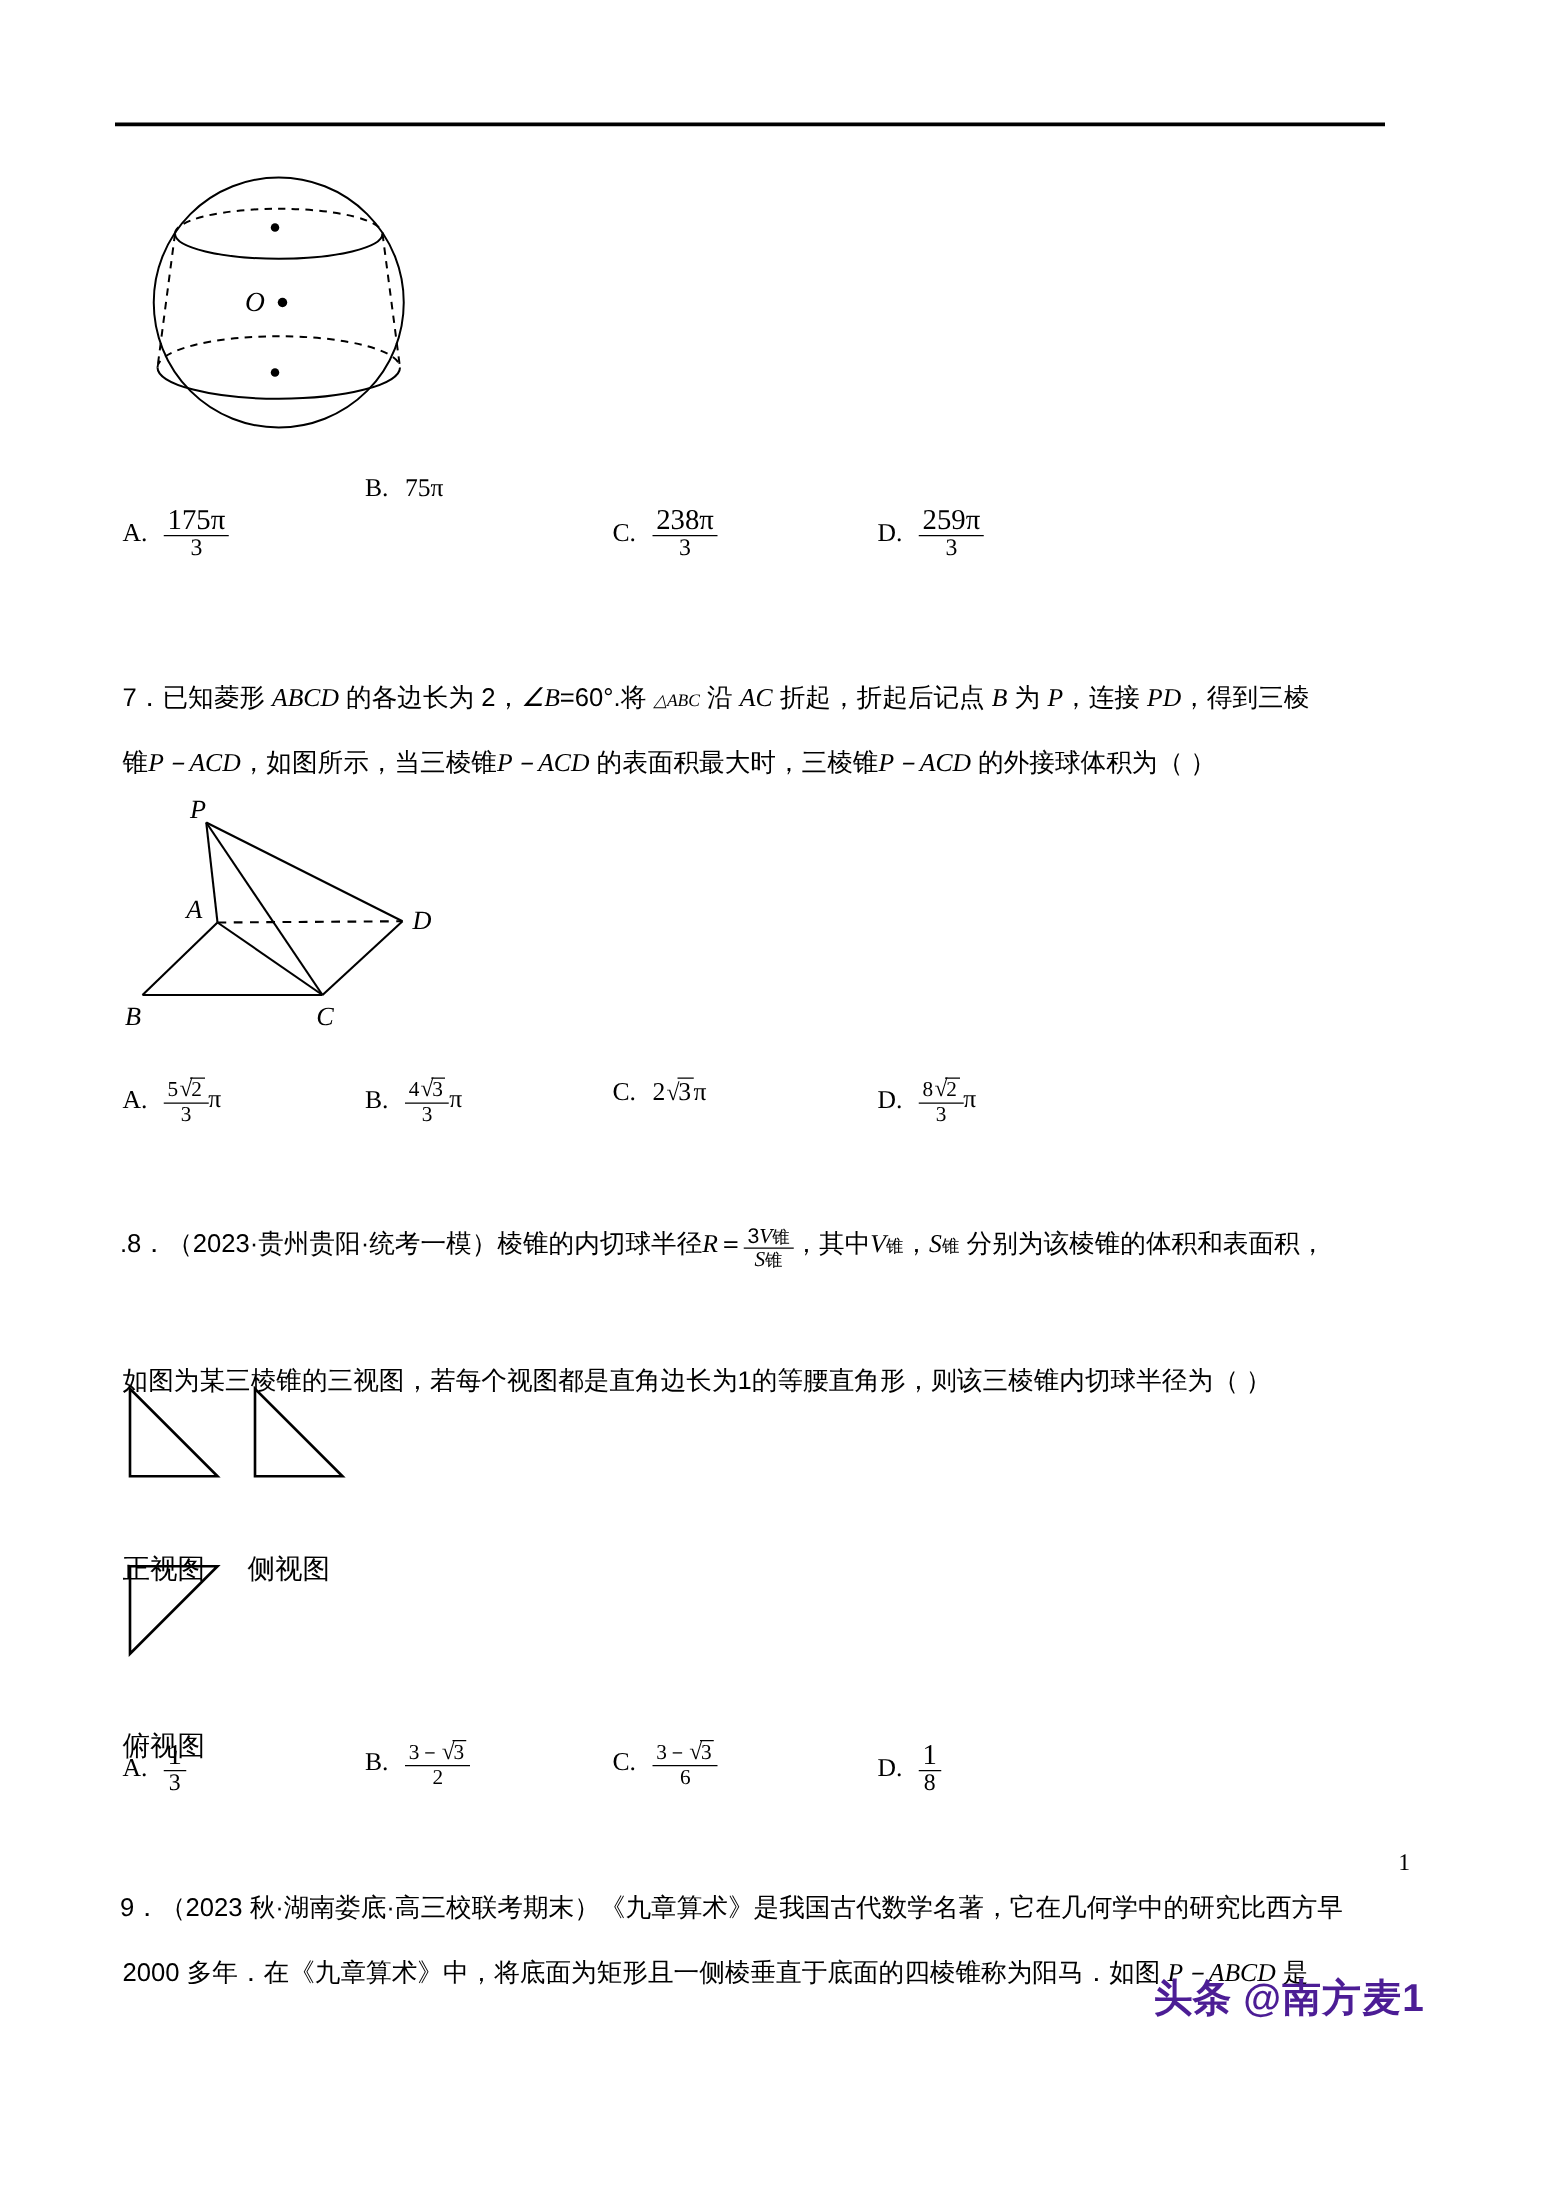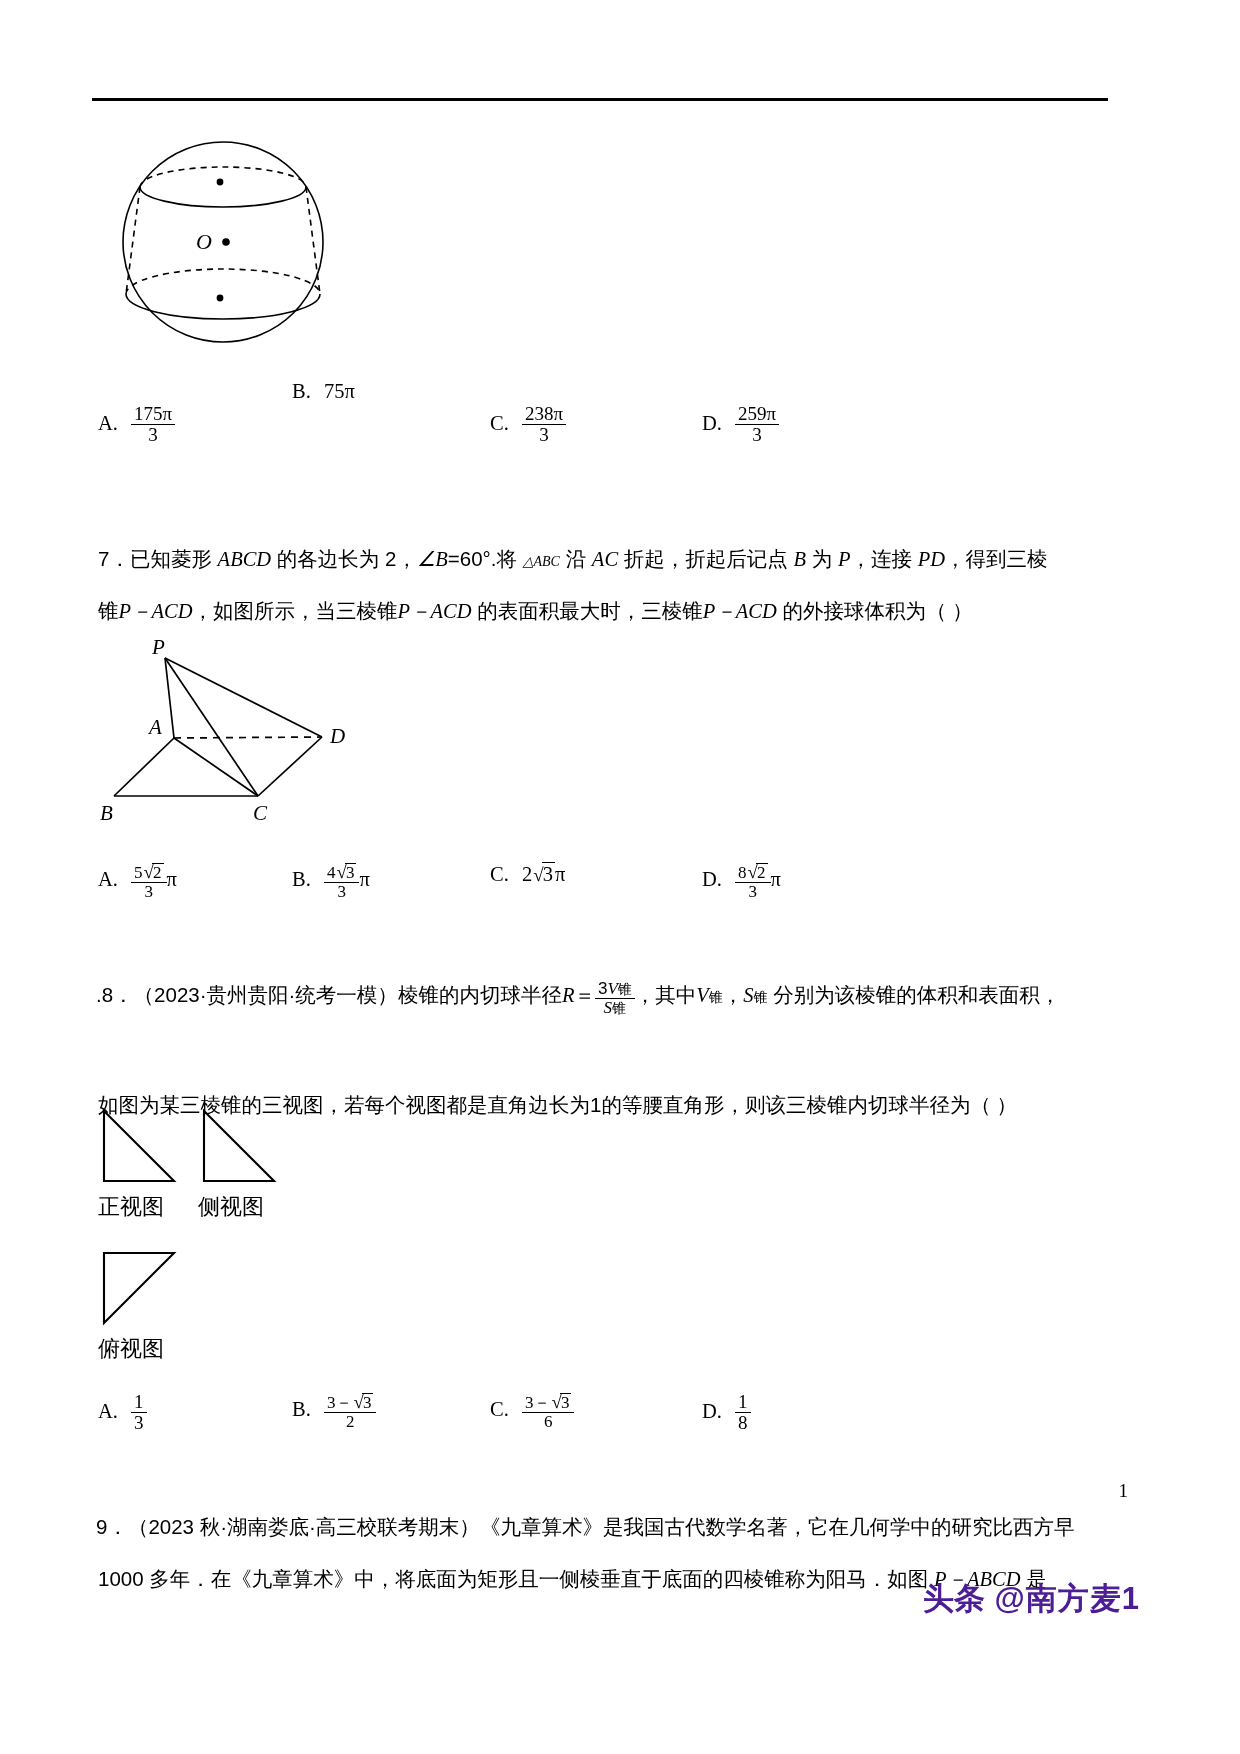--- a/index.html
+++ b/index.html
@@ -14,42 +14,42 @@
   .toprule{position:absolute;left:92px;top:98px;width:1016px;height:3px;background:#000;}
 
   
   .txt{position:absolute;white-space:nowrap;font-size:20.5px;line-height:1.1;}
   .cn{font-family:"Liberation Sans","DejaVu Sans",sans-serif;font-size:20.5px;}
   .it{font-style:italic;font-family:"Liberation Serif",serif;}
   .sm{font-size:14px;text-align:right;}
 
   
   .frac{display:inline-block;vertical-align:-0.55em;text-align:center;line-height:1.05;}
-  .frac .num{display:block;padding:0 3px;font-size:19px;}
+  .frac .num{display:block;padding:0 3px;font-size:23px;}
   .frac .den{display:block;border-top:1.4px solid #000;padding:0 3px;font-size:19px;}
   .frac.small .num,.frac.small .den{font-size:17px;}
 
   .radic{display:inline-block;position:relative;padding-left:1px;}
   .radic .rsym{font-size:19px;}
   .radic .rbody{border-top:1.3px solid #000;padding:0 2px 0 1px;display:inline-block;margin-left:-2px;}
 
   .opt{position:absolute;font-size:20.5px;white-space:nowrap;}
   .opt .lbl{margin-right:8px;}
 
   
   #fig-sphere{position:absolute;left:108px;top:126px;width:230px;height:232px;}
 
   
   #fig-tetra{position:absolute;left:88px;top:640px;width:330px;height:185px;}
 
   
   #fig-front{position:absolute;left:100px;top:1108px;width:78px;height:78px;}
   #fig-side{position:absolute;left:200px;top:1108px;width:78px;height:78px;}
   #fig-top{position:absolute;left:100px;top:1250px;width:78px;height:78px;}
-  .viewlabel{position:absolute;font-family:"Liberation Sans","DejaVu Sans",sans-serif;font-size:22px;}
+  .viewlabel{position:absolute;font-family:"Liberation Sans","DejaVu Sans",sans-serif;font-size:22px;margin-top:48px;}
 
   
   #pageno{position:absolute;right:112px;top:1480px;font-size:19px;}
   #watermark{position:absolute;right:100px;top:1578px;font-family:"Liberation Sans","DejaVu Sans",sans-serif;
              font-size:31px;font-weight:bold;color:#4c1d95;letter-spacing:1px;white-space:nowrap;}
   #watermark .tt{letter-spacing:0px;}
 </style>
 </head>
 <body>
 
@@ -214,21 +214,21 @@
     <span class="frac">
       <span class="num">1</span>
       <span class="den">8</span>
     </span>
   </div>
 
   <div class="txt cn" style="left:96px;top:1516px;">
     <span>9．</span><span>（2023 秋·湖南娄底·高三校联考期末）</span><span>《九章算术》是我国古代数学名著，它在几何学中的研究比西方早</span>
   </div>
   <div class="txt cn" style="left:98px;top:1568px;">
-    <span>1000 </span><span>多年．在《九章算术》中，将底面为矩形且一侧棱垂直于底面的四棱锥称为阳马．如图 </span><span class="it">P－ABCD</span><span> 是</span>
+    <span>2000 </span><span>多年．在《九章算术》中，将底面为矩形且一侧棱垂直于底面的四棱锥称为阳马．如图 </span><span class="it">P－ABCD</span><span> 是</span>
   </div>
 
   <div id="pageno">1</div>
   <div id="watermark">
     <span class="tt">头条</span>
     <span>@南方麦1</span>
   </div>
 
 </div>
 

